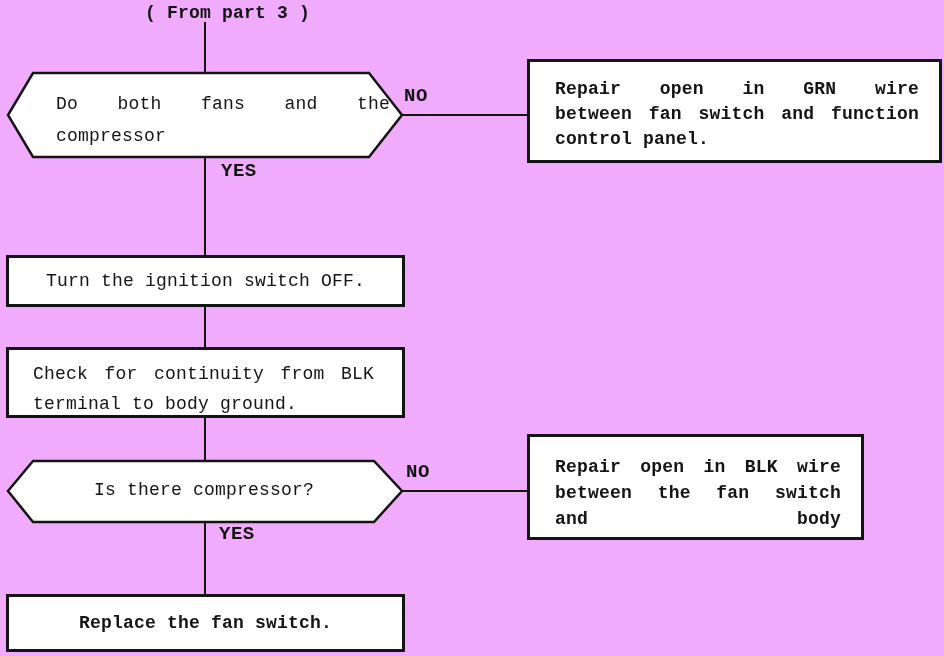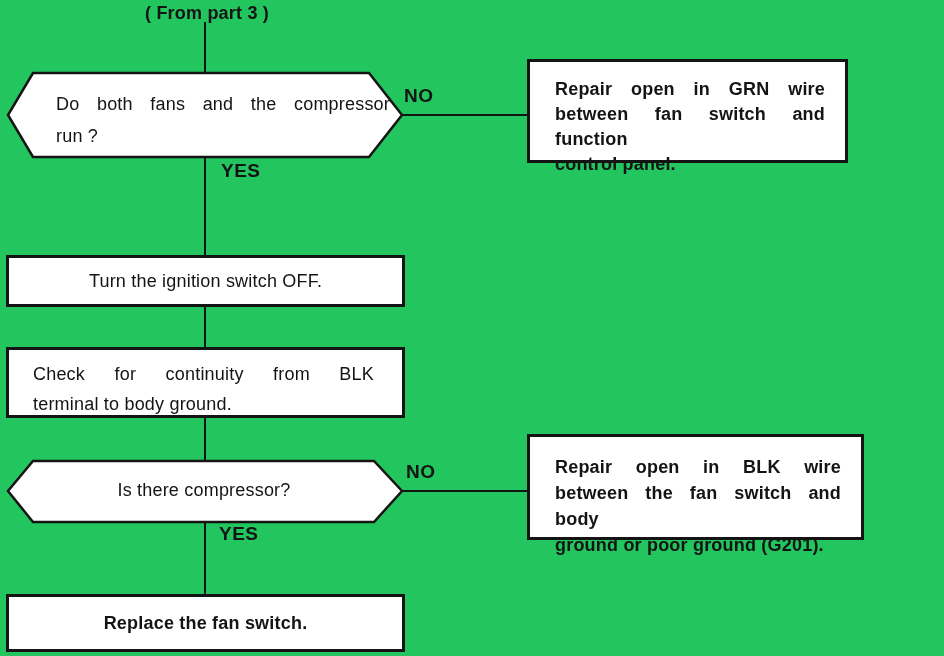--- a/index.html
+++ b/index.html
@@ -1,21 +1,21 @@
 <!DOCTYPE html>
 <html><head>
 <meta charset="utf-8">
 <style>
   html, body { margin: 0; padding: 0; background: #ffffff; }
   .canvas {
     position: relative;
     width: 944px;
     height: 656px;
-    background: #22c55e;
-    font-family: Liberation Sans, sans-serif;
+    background: #f0abfc;
+    font-family: Liberation Mono, monospace;
     color: #141414;
     overflow: hidden;
   }
   .wires {
     position: absolute;
     left: 0; top: 0;
     width: 944px; height: 656px;
   }
   .node { position: absolute; box-sizing: border-box; }
   .rect {
@@ -62,45 +62,43 @@
     <line x1="402" y1="115" x2="528" y2="115" stroke="#141414" stroke-width="2"></line>
     <line x1="402" y1="491" x2="528" y2="491" stroke="#141414" stroke-width="2"></line>
     <polygon points="33,73 369,73 402,115 369,157 33,157 8,115" fill="#ffffff" stroke="#141414" stroke-width="2.5"></polygon>
     <polygon points="33,461 374,461 402,491 374,522 33,522 8,491" fill="#ffffff" stroke="#141414" stroke-width="2.5"></polygon>
   </svg>
 
   <div class="node txt bold" style="left:145px; top:1px; white-space:nowrap;">( From part 3 )</div>
 
   <div class="hex-text" style="left:56px; top:88px; width:334px; line-height:32px;">
     <span class="line jline">Do both fans and the compressor</span>
-    <span class="line">run ?</span>
   </div>
 
   <div class="label" style="left:404px; top:85px;">NO</div>
   <div class="label" style="left:221px; top:160px;">YES</div>
 
-  <div class="node rect txt bold" style="left:527px; top:59px; width:321px; height:104px; padding:15px 20px 0 25px; line-height:25px;">
+  <div class="node rect txt bold" style="left:527px; top:59px; width:415px; height:104px; padding:15px 20px 0 25px; line-height:25px;">
     <span class="line jline">Repair open in GRN wire</span>
     <span class="line jline">between fan switch and function</span>
     <span class="line">control panel.</span>
   </div>
 
   <div class="node rect txt center-flex" style="left:6px; top:255px; width:399px; height:52px;">Turn the ignition switch OFF.</div>
 
   <div class="node rect txt" style="left:6px; top:347px; width:399px; height:71px; padding:9px 28px 0 24px; line-height:30px;">
     <span class="line jline">Check for continuity from BLK</span>
     <span class="line">terminal to body ground.</span>
   </div>
 
   <div class="hex-text" style="left:33px; top:480px; width:342px; text-align:center;">Is there compressor?</div>
 
   <div class="label" style="left:406px; top:461px;">NO</div>
   <div class="label" style="left:219px; top:523px;">YES</div>
 
   <div class="node rect txt bold" style="left:527px; top:434px; width:337px; height:106px; padding:17px 20px 0 25px; line-height:26px;">
     <span class="line jline">Repair open in BLK wire</span>
     <span class="line jline">between the fan switch and body</span>
-    <span class="line">ground or poor ground (G201).</span>
   </div>
 
   <div class="node rect txt bold center-flex" style="left:6px; top:594px; width:399px; height:58px;">Replace the fan switch.</div>
 
 </div>
 
 </body></html>

